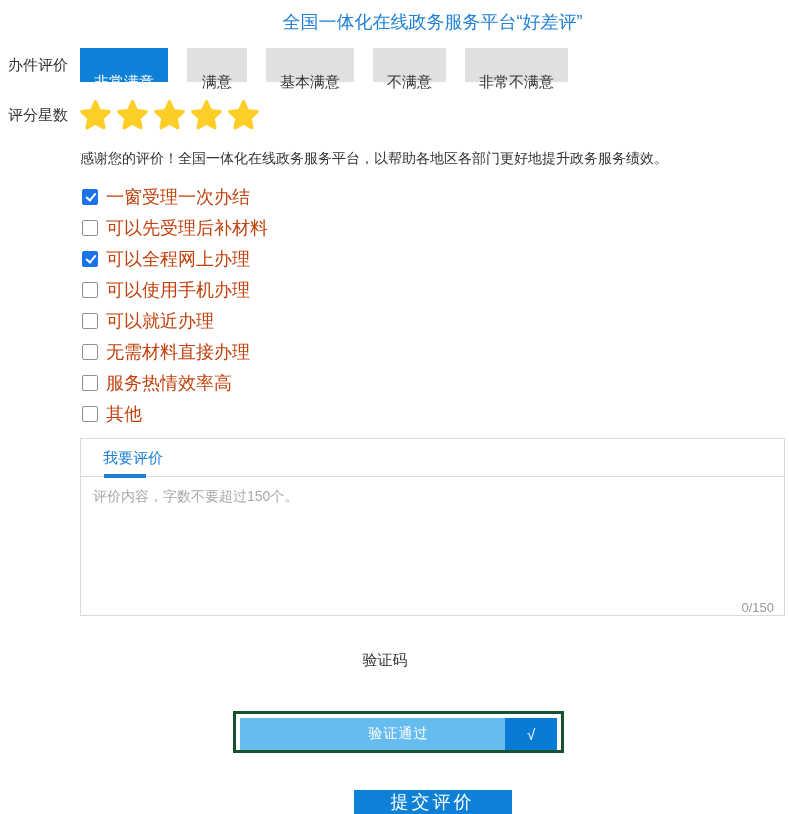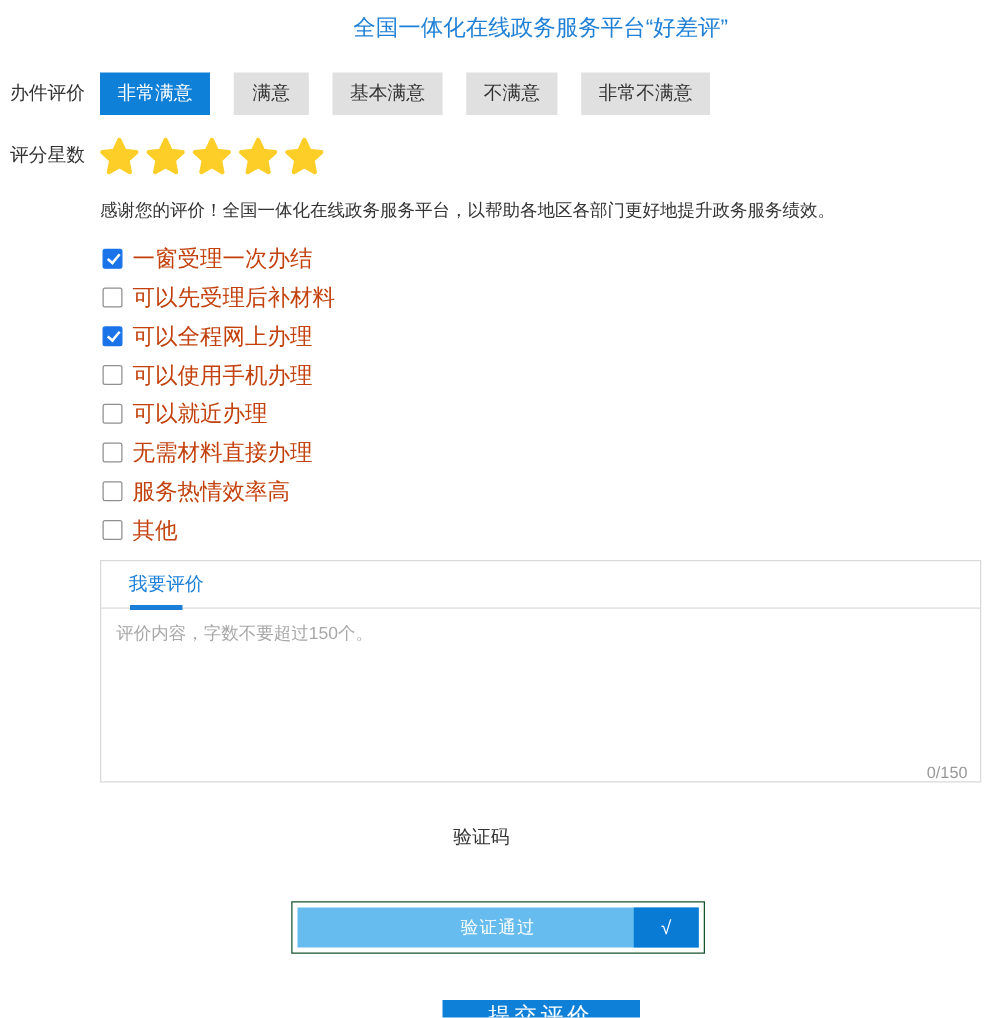--- a/index.html
+++ b/index.html
@@ -15,25 +15,25 @@
   .title {
     margin:10px 0 0 80px; width:705px;
     text-align:center; font-size:18px; color:#1f80d6; font-weight:400;
   }
 
   
   .row { display:flex; padding-left:8px; }
   .row-label { width:72px; flex:0 0 72px; font-size:15px; color:#333; }
 
   
-  .rating-row { margin-top:24px; align-items:center; }
+  .rating-row { margin-top:14px; align-items:center; }
   .rating-row .row-label { line-height:34px; }
   .rate-options { display:flex; gap:19px; }
   .rate-btn {
-    height:34px; line-height:34px; padding:0 14px; min-width:60px;
+    height:34px; line-height:34px; padding:17px 14px; min-width:60px;
     background:#e0e0e0; color:#333; font-size:15px;
     border:none; cursor:pointer; text-align:center;
     font-family:inherit;
   }
   .rate-btn.selected { background:#0e80d7; color:#fff; }
 
   
   .stars-row { margin-top:15px; align-items:center; }
   .stars-row .row-label { line-height:36px; }
   .star-box { display:flex; align-items:center; }
@@ -85,21 +85,21 @@
   .char-counter {
     position:absolute; right:10px; bottom:0;
     font-size:13px; color:#999;
   }
 
   
   .captcha-row { margin-top:23px; align-items:center;flex-direction:column; }
   .captcha-row .row-label { line-height:42px; }
   .captcha-box {
     width:331px; height:42px;
-    border:1px solid #14532d; background:#fff; padding:4px;
+    border:3px solid #14532d; background:#fff; padding:4px;
   }
   .captcha-track {
     position:relative; width:100%; height:32px; background:#66bcee;
     display:flex; align-items:center; justify-content:center; cursor:pointer;
   }
   .captcha-status { font-size:14px; color:#fff; letter-spacing:1px; }
   .captcha-handle {
     position:absolute; right:0; top:0;
     width:52px; height:32px; background:#0a7bd5;
     display:flex; align-items:center; justify-content:center;

